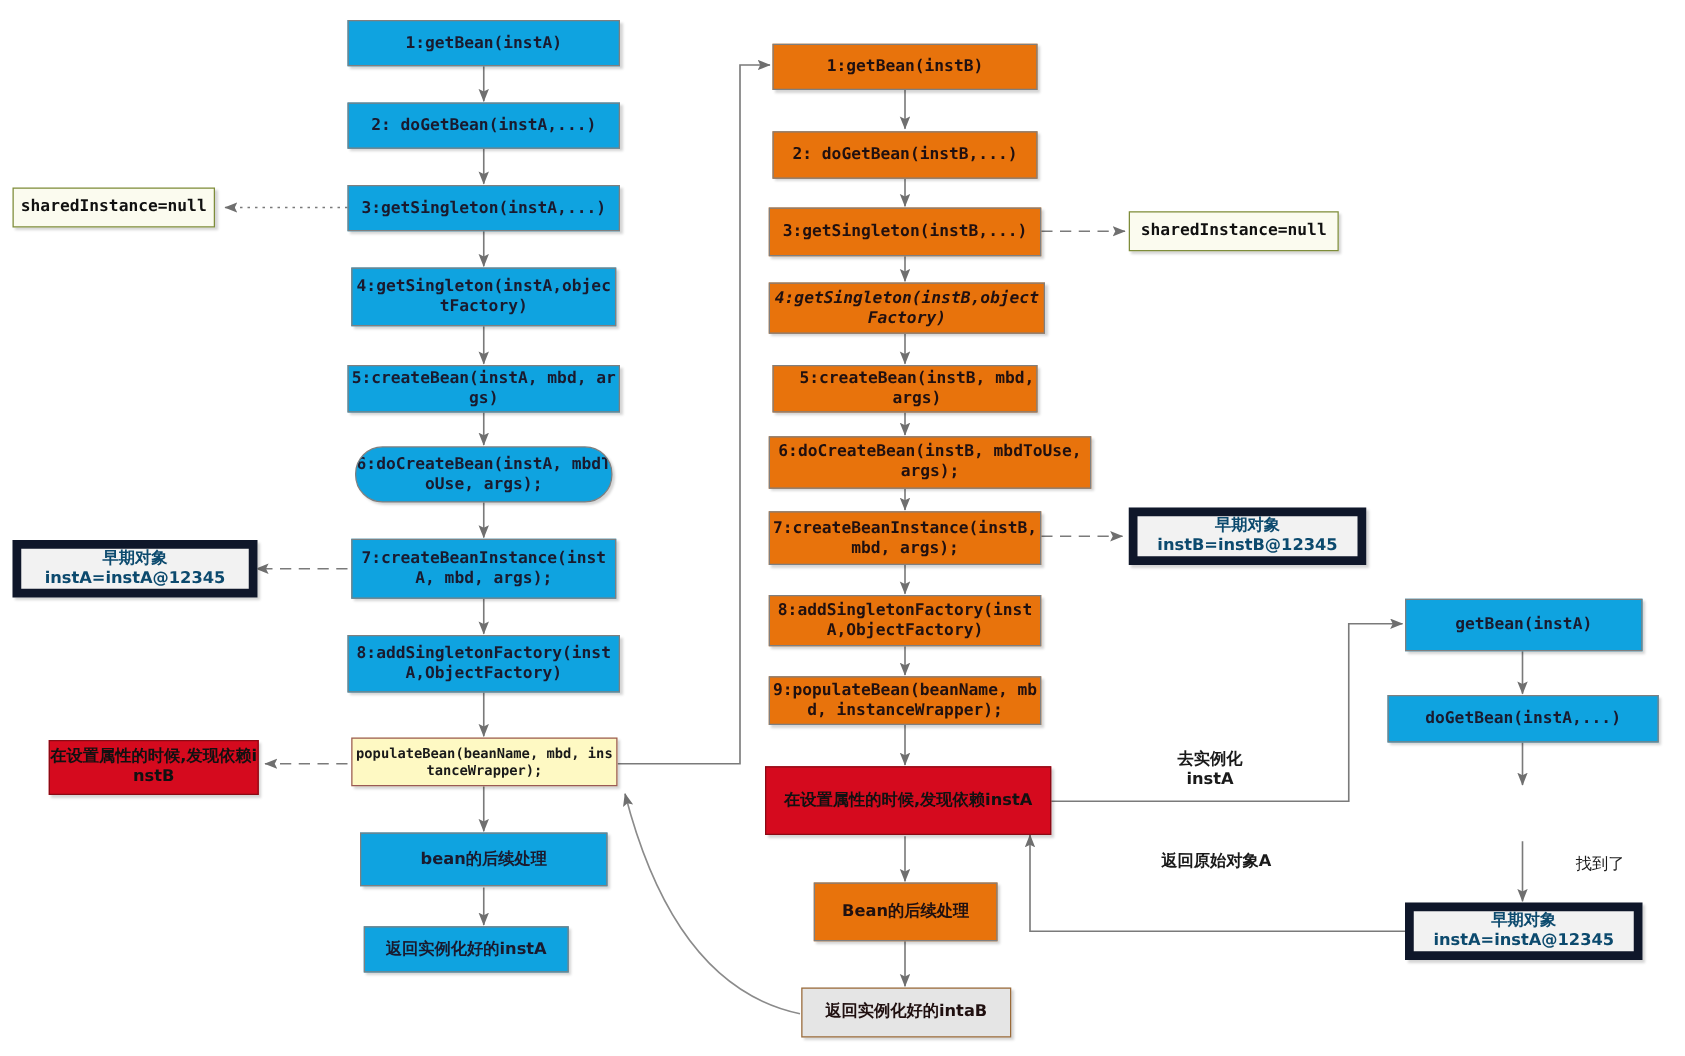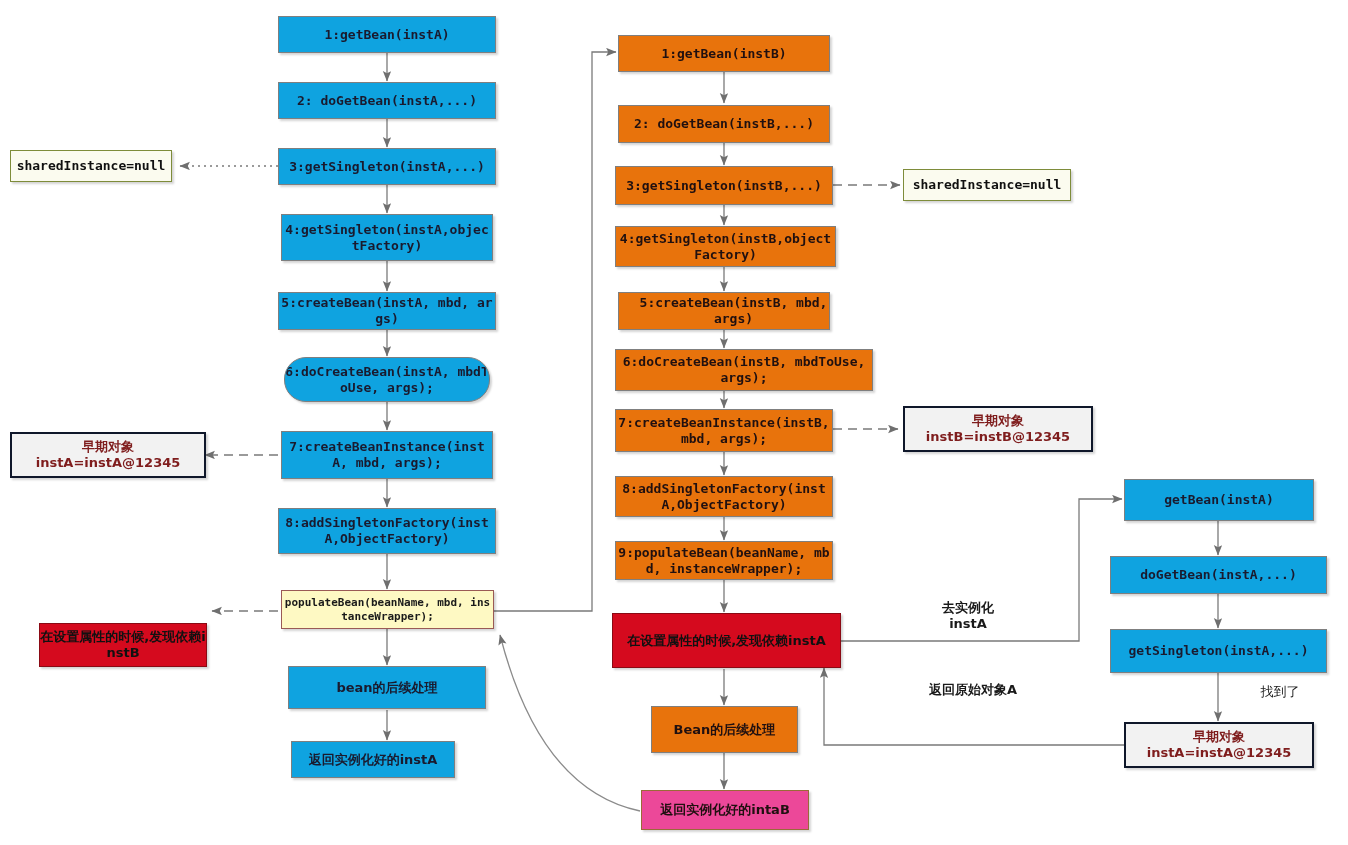--- a/index.html
+++ b/index.html
@@ -41,41 +41,41 @@
     color:#1a1a2e;
     font-size:13px;
   }
   .n-orange{
     background:#E8730C;
     border:1px solid #7f7f7f;
     color:#201010;
     font-size:13px;
   }
   .n-orange-light{
-    background:#ec4899;
+    background:#e5e5e5;
     border:1px solid #9a6a38;
     color:#201010;
     font-size:13px;
   }
   .n-pink{
     background:#fef9c3;
     border:1px solid #9a5a55;
     color:#1a1a1a;
     font-size:11px;
   }
   .n-red{
     background:#D50A1E;
     border:1px solid #8a0a14;
     color:#111111;
     font-size:13px;
   }
   .n-gray{
     background:#F2F2F2;
-    border:2px solid #0f172a;
-    color:#7f1d1d;
+    border:7px solid #0f172a;
+    color:#0c4a6e;
     font-size:13px;
   }
   .n-ivory{
     background:#FBFBEF;
     border:1px solid #7E8C3A;
     color:#101010;
     font-size:13px;
   }
   .n-cjk{
     font-family:"DejaVu Sans","Liberation Sans",sans-serif;
@@ -173,29 +173,29 @@
 
   <div class="node n-blue n-cjk" style="left:288px;top:666px;width:198px;height:43px;">bean的后续处理</div>
 
   <div class="node n-blue n-cjk" style="left:291px;top:741px;width:164px;height:37px;">返回实例化好的instA</div>
 
   <div class="node n-ivory" style="left:10px;top:150px;width:162px;height:32px;">sharedInstance=null</div>
 
   <div class="node n-gray n-cjk" style="left:10px;top:432px;width:196px;height:46px;">早期对象
 instA=instA@12345</div>
 
-  <div class="node n-red n-cjk" style="left:39px;top:623px;width:168px;height:44px;">在设置属性的时候,发现依赖instB</div>
+  <div class="node n-red n-cjk" style="left:39px;top:592px;width:168px;height:44px;">在设置属性的时候,发现依赖instB</div>
 
   <div class="node n-orange" style="left:618px;top:35px;width:212px;height:37px;">1:getBean(instB)</div>
 
   <div class="node n-orange" style="left:618px;top:105px;width:212px;height:38px;">2: doGetBean(instB,...)</div>
 
   <div class="node n-orange" style="left:615px;top:166px;width:218px;height:39px;">3:getSingleton(instB,...)</div>
 
-  <div class="node n-orange" style="left:615px;top:226px;width:221px;height:41px;">4:getSingleton(instB,objectFactory)</div>
+  <div class="node n-orange" style="left:615px;top:226px;width:221px;height:41px;font-style:italic;">4:getSingleton(instB,objectFactory)</div>
 
   <div class="node n-orange" style="left:618px;top:292px;width:212px;height:38px;padding-left:19px;">5:createBean(instB, mbd, args)</div>
 
   <div class="node n-orange" style="left:615px;top:349px;width:258px;height:42px;">6:doCreateBean(instB, mbdToUse, args);</div>
 
   <div class="node n-orange" style="left:615px;top:409px;width:218px;height:43px;">7:createBeanInstance(instB, mbd, args);</div>
 
   <div class="node n-orange" style="left:615px;top:476px;width:218px;height:41px;">8:addSingletonFactory(instA,ObjectFactory)</div>
 
   <div class="node n-orange" style="left:615px;top:541px;width:218px;height:39px;">9:populateBean(beanName, mbd, instanceWrapper);</div>
@@ -208,21 +208,20 @@
 
   <div class="node n-ivory" style="left:903px;top:169px;width:168px;height:32px;">sharedInstance=null</div>
 
   <div class="node n-gray n-cjk" style="left:903px;top:406px;width:190px;height:46px;">早期对象
 instB=instB@12345</div>
 
   <div class="node n-blue" style="left:1110px;top:556px;width:217px;height:38px;">doGetBean(instA,...)</div>
 
   <div class="node n-blue" style="left:1124px;top:479px;width:190px;height:42px;">getBean(instA)</div>
 
-  <div class="node n-blue" style="left:1110px;top:629px;width:217px;height:44px;">getSingleton(instA,...)</div>
 
   <div class="node n-gray n-cjk" style="left:1124px;top:722px;width:190px;height:46px;">早期对象
 instA=instA@12345</div>
 
   <div class="edgelabel" style="left:888px;top:600px;width:160px;">去实例化
 instA</div>
 
   <div class="edgelabel" style="left:888px;top:682px;width:170px;">返回原始对象A</div>
 
   <div class="edgelabel lbl-thin" style="left:1235px;top:684px;width:90px;">找到了</div>

